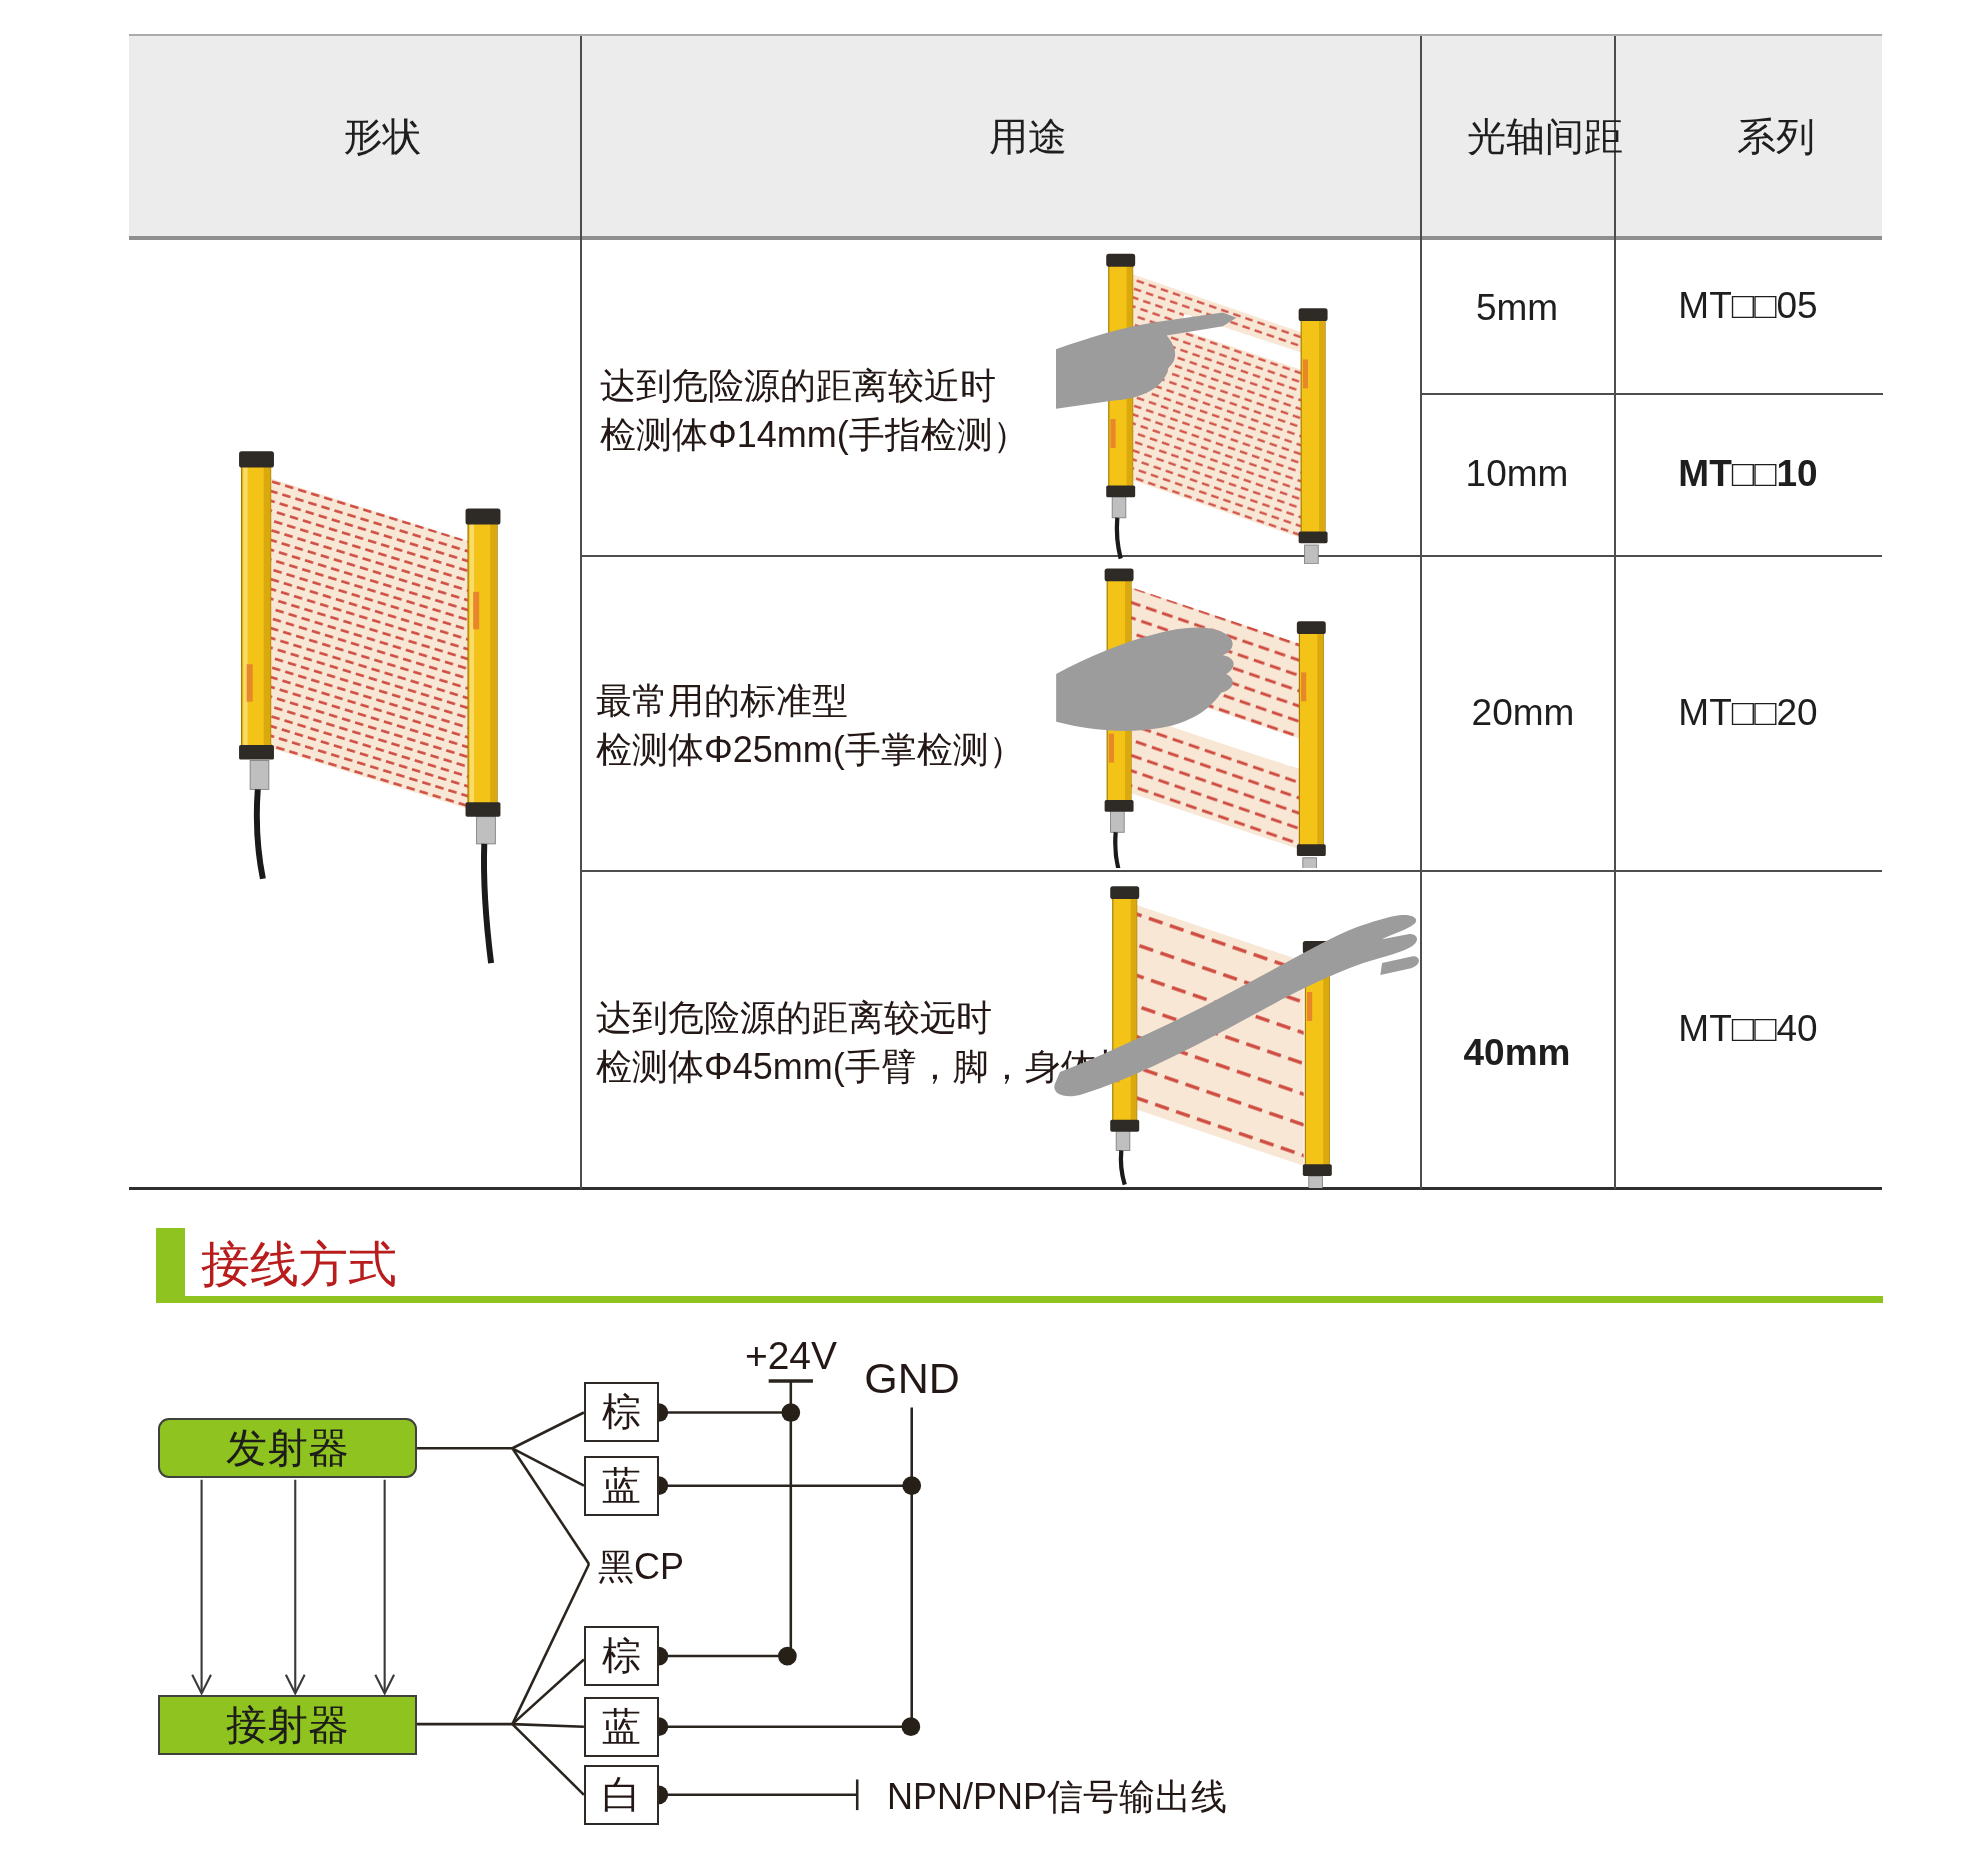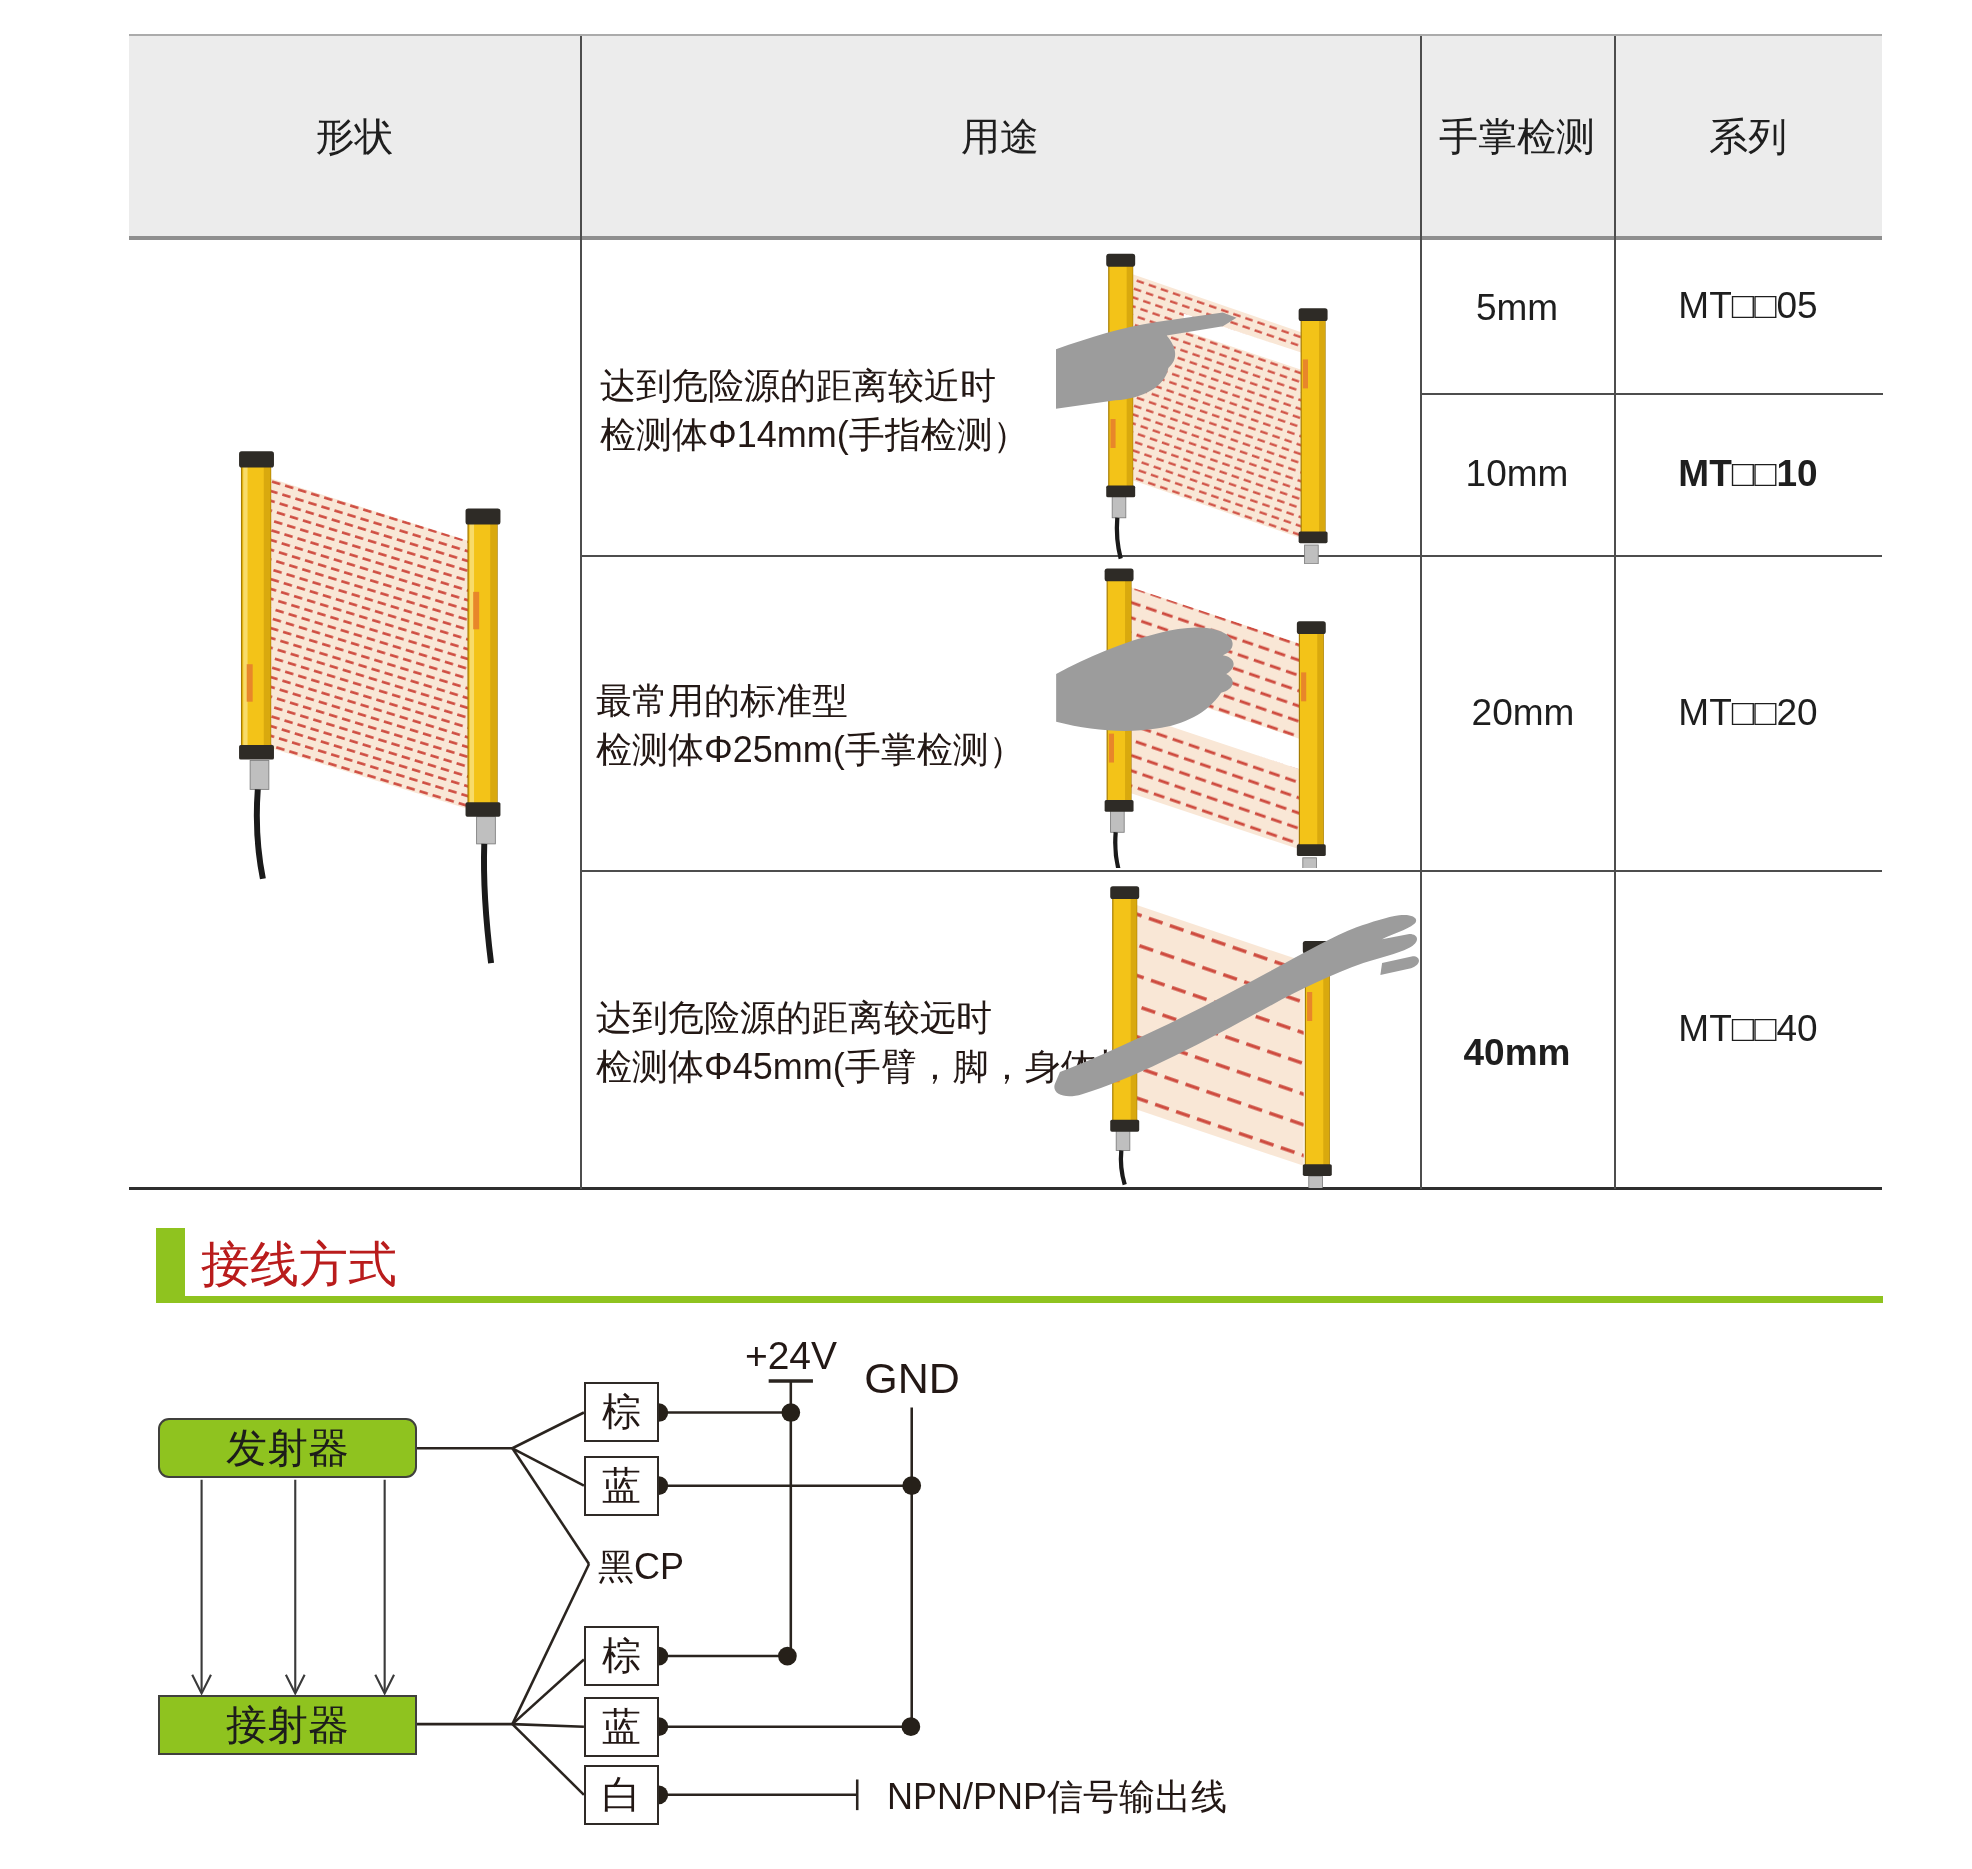--- a/index.html
+++ b/index.html
@@ -10,21 +10,21 @@
   }
   .abs{position:absolute;}
   
   .tline{position:absolute;background:#4d4d4d;}
   .header-bg{position:absolute;left:129px;top:36px;width:1753px;height:201px;background:#ececec;}
   .line-top{left:129px;top:34px;width:1753px;height:1.7px;background:#ababab;}
   .line-header-bottom{left:129px;top:236px;width:1753px;height:4.3px;background:#8f8f8f;}
   .line-bottom{left:129px;top:1187px;width:1753px;height:2.6px;background:#2f2f2f;}
   .vline{width:1.7px;top:36px;height:1153px;}
   .hdr{position:absolute;top:36px;height:201px;display:flex;align-items:center;justify-content:center;
-       font-size:39px;color:#1e1e1e;}
+       font-size:39px;color:#1e1e1e;padding-left:28px;}
   .cellv{position:absolute;display:flex;align-items:center;justify-content:center;
          font-size:37px;color:#1e1e1e;}
   .usage{position:absolute;font-size:36px;line-height:49px;color:#231815;white-space:nowrap;}
   
   .sec-square{position:absolute;left:156px;top:1228px;width:29px;height:75px;background:#8fc31f;}
   .sec-underline{position:absolute;left:185px;top:1296px;width:1698px;height:6.8px;background:#8fc31f;}
   .sec-title{position:absolute;left:201px;top:1233px;font-size:49px;line-height:63px;color:#b91c1c;}
   .devbox{position:absolute;width:259px;height:60px;background:#8fc31f;border:2.6px solid #40403c;
           box-sizing:border-box;display:flex;align-items:center;justify-content:center;
           font-size:41px;color:#1d1d1b;}
@@ -43,21 +43,21 @@
 <div class="tline line-bottom"></div>
 <div class="tline vline" style="left:580px;"></div>
 <div class="tline vline" style="left:1420px;"></div>
 <div class="tline vline" style="left:1614px;"></div>
 <div class="tline" style="left:1420px;top:393px;width:463px;height:1.7px;"></div>
 <div class="tline" style="left:580px;top:555px;width:1302px;height:1.7px;"></div>
 <div class="tline" style="left:580px;top:870px;width:1302px;height:1.7px;"></div>
 
 <div class="hdr" style="left:129px;width:451px;">形状</div>
 <div class="hdr" style="left:580px;width:840px;">用途</div>
-<div class="hdr" style="left:1420px;width:194px;">手掌检测</div>
+<div class="hdr" style="left:1420px;width:194px;">光轴间距</div>
 <div class="hdr" style="left:1614px;width:268px;">系列</div>
 
 <div class="usage" style="left:600px;top:361px;">
   <div>达到危险源的距离较近时</div>
   <div>检测体Φ14mm(手指检测）</div>
 </div>
 <div class="usage" style="left:596px;top:676px;">
   <div>最常用的标准型</div>
   <div>检测体Φ25mm(手掌检测）</div>
 </div>

